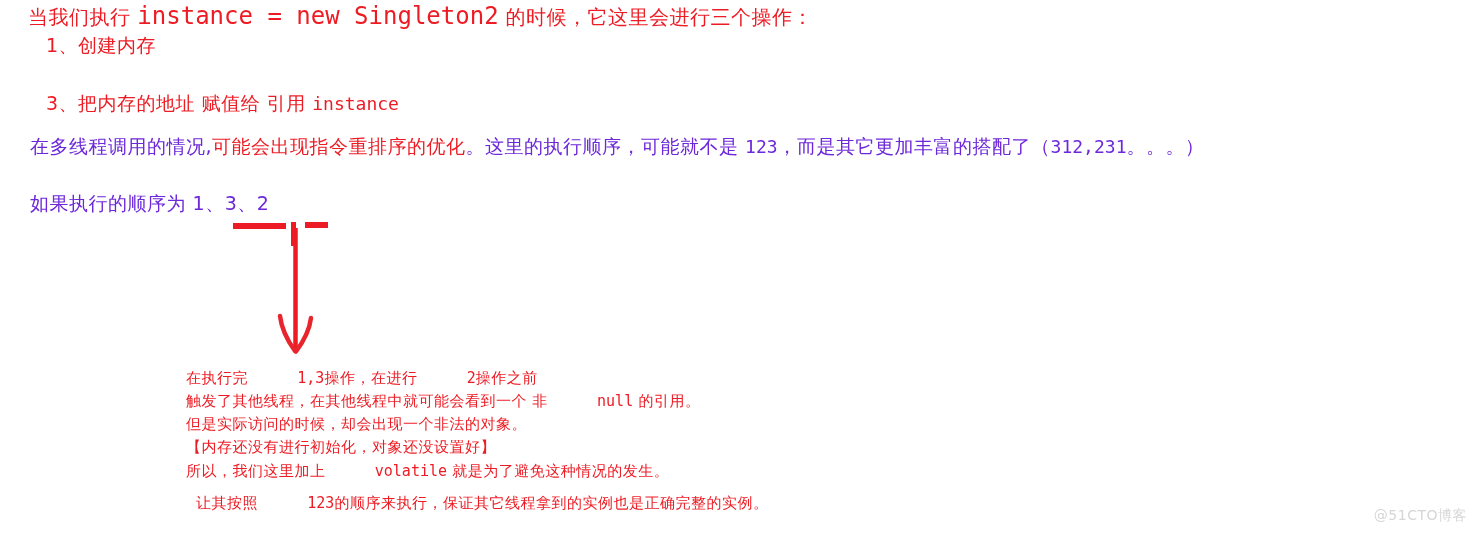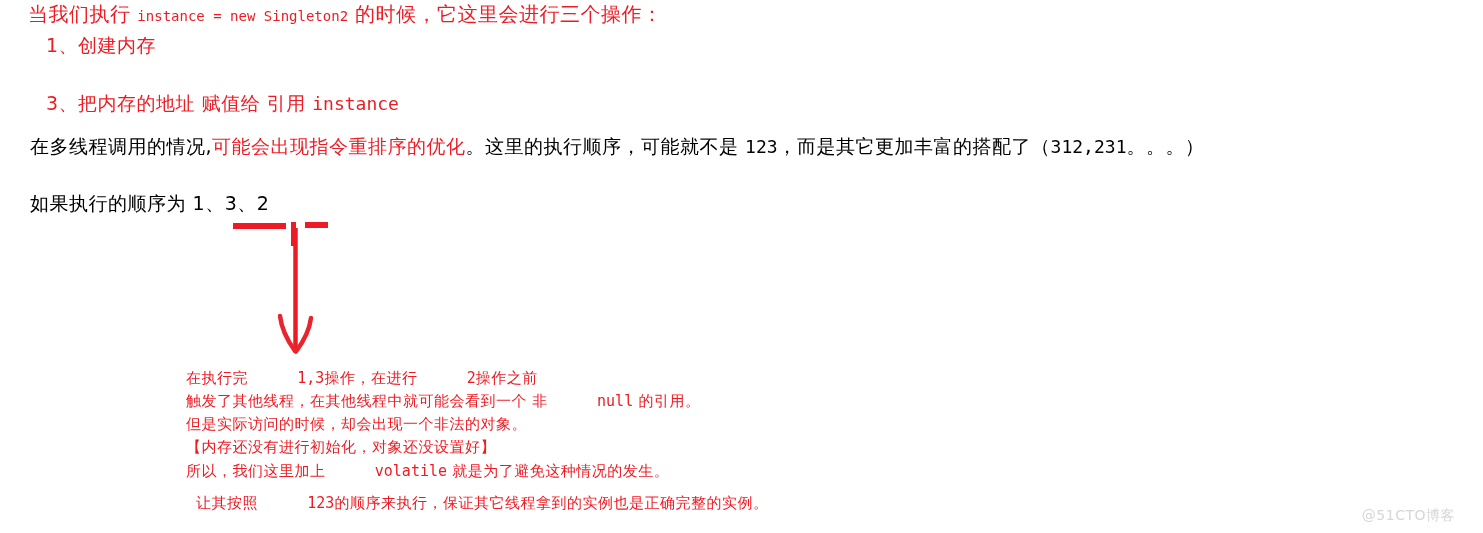--- a/index.html
+++ b/index.html
@@ -22,38 +22,38 @@
   }
 
   
   .line {
     position: absolute;
     white-space: pre;
     line-height: 1;
   }
 
   .red   { color: #ed1c24; }
-  .black { color: #000000; }
+  .black { color: #6d28d9; }
 
   .cjk {
     font-family: "DejaVu Sans", "Liberation Sans", sans-serif;
     letter-spacing: 0.5px;
   }
   .mono {
     font-family: "DejaVu Sans Mono", "Liberation Mono", monospace;
     letter-spacing: 0px;
   }
 
   
   #intro-line {
     left: 28px;
     top: 4px;
     font-size: 20px;
   }
-  #intro-line .mono { font-size: 14px; margin-top: 21px; }
+  #intro-line .mono { font-size: 24px; margin-top: 21px; }
 
   
   .step {
     left: 46px;
     font-size: 19px;
   }
   .step .mono { font-size: 18px; }
   #step-1 { top: 36px; }
   #step-2 { top: 65px; }
   #step-3 { top: 94px; }
@@ -114,21 +114,21 @@
   #explain-1 { top: 371px; }
   #explain-2 { top: 394px; }
   #explain-3 { top: 417px; }
   #explain-4 { top: 440px; }
   #explain-5 { top: 464px; }
   #explain-6 { top: 496px; left: 196px; }
 
   
   #watermark {
     position: absolute;
-    right: 28px;
+    right: 16px;
     bottom: 8px;
     color: #d6d6d6;
     font-size: 14px;
     letter-spacing: 0.5px;
     white-space: pre;
   }
 </style>
 </head>
 <body>
 

